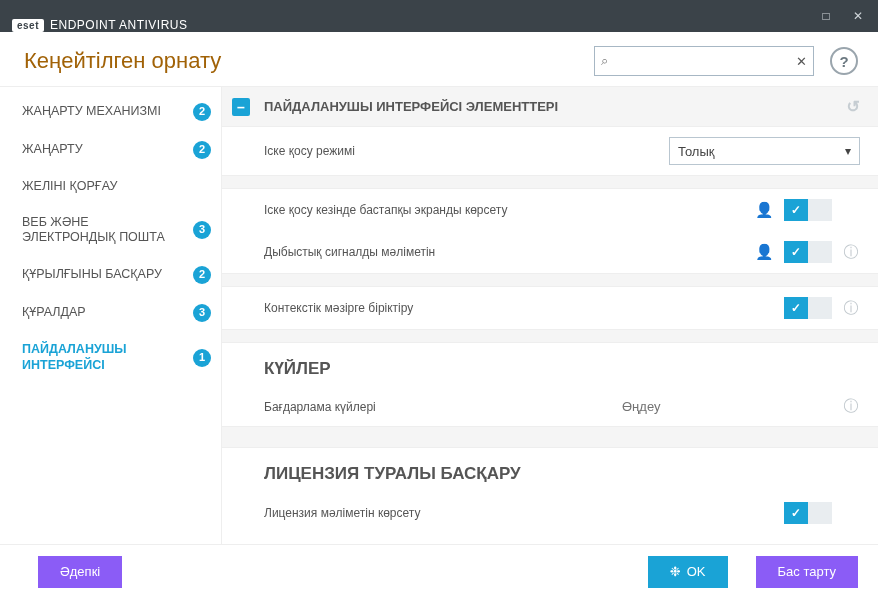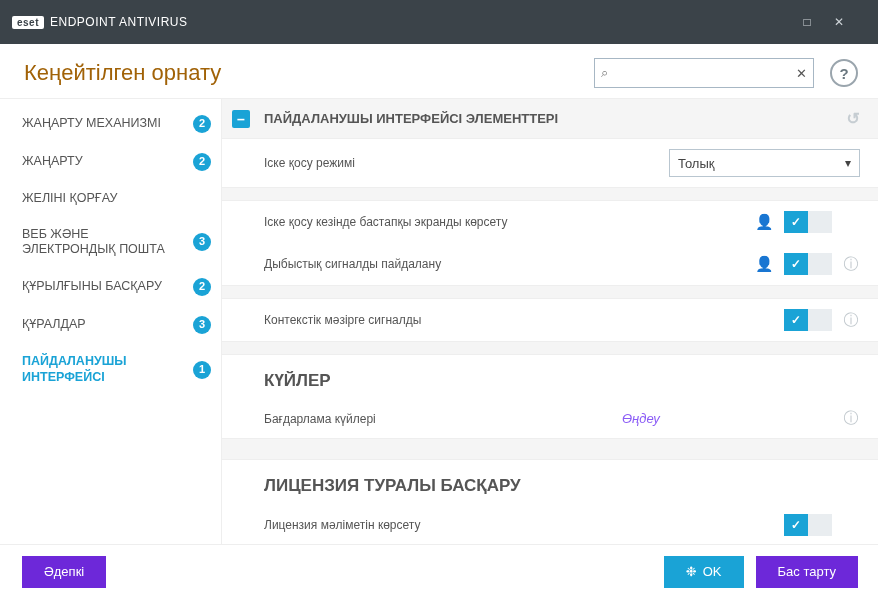--- a/index.html
+++ b/index.html
@@ -11,24 +11,24 @@
     width: 878px;
     height: 598px;
     overflow: hidden;
     display: flex;
     flex-direction: column;
   }
   
   .titlebar {
     background: #3b4349;
     color: #fff;
-    height: 44px;
+    height: 32px;
     display: flex;
-    align-items: center;
-    padding: 0 23px 0 12px;
+    align-items: flex-end;
+    padding: 0 4px 0 12px;
     font-size: 12px;
   }
   .titlebar .brand-box {
     background: #fff; color:#3b4349; font-weight:700; font-size:10px;
     padding:1px 5px; border-radius:2px; letter-spacing:0.5px; margin-right:6px;
   }
   .titlebar .product { font-weight:400; letter-spacing:0.5px; }
   .titlebar .spacer { flex:1; }
   .titlebar .wbtn { width:32px; height:32px; display:flex; align-items:center; justify-content:center; color:#cfd5d9; cursor:pointer; }
   
@@ -87,31 +87,31 @@
   .divider { height:14px; background:#f5f5f5; border-top:1px solid #eee; border-bottom:1px solid #eee; }
   .ctrls { display:flex; align-items:center; gap:10px; }
   .user-ico { color:#c2c9ce; font-size:15px; }
   .toggle {
     width:48px; height:22px; background:#e3e7ea; display:flex; cursor:pointer; border-radius:1px;
   }
   .toggle .half { flex:1; display:flex; align-items:center; justify-content:center; }
   .toggle .on { background:#1aa3d6; color:#fff; font-size:12px; font-weight:700; }
   .toggle .off { background:#e9edf0; }
   .info-ico { color:#c2c9ce; font-size:15px; width:18px; text-align:center; }
-  .link { color:#8b5cf6; cursor:pointer;font-style:italic; }
+  .link { color:#737373; cursor:pointer; }
   
   .footer {
     height:54px; display:flex; align-items:center; padding:0 20px 0 22px; gap:12px;
     border-top:1px solid #eee;
   }
   .btn {
     height:32px; padding:0 22px; display:inline-flex; align-items:center; justify-content:center;
     font-size:13px; cursor:pointer; border:none; color:#fff;
   }
-  .btn.gray { background:#6d28d9; }
+  .btn.gray { background:#8b5cf6;margin-left:16px; }
   .btn.primary { background:#1aa3d6; }
   .footer .spacer { flex:1; }
   .shield { margin-right:6px; }
   ::-webkit-scrollbar { width:10px; }
   ::-webkit-scrollbar-thumb { background:#d5dbe0; }
 </style>
 </head>
 <body>
 
 <div class="titlebar">
@@ -194,35 +194,35 @@
         <span class="user-ico">👤</span>
         <div class="toggle">
           <div class="half on">✓</div>
           <div class="half off"></div>
         </div>
         <span class="info-ico" style="visibility:hidden">ⓘ</span>
       </div>
     </div>
 
     <div class="row">
-      <span class="lbl">Дыбыстық сигналды пайдалану</span>
+      <span class="lbl">Дыбыстық сигналды мәліметін</span>
       <div class="ctrls">
         <span class="user-ico">👤</span>
         <div class="toggle">
           <div class="half on">✓</div>
           <div class="half off"></div>
         </div>
         <span class="info-ico">ⓘ</span>
       </div>
     </div>
 
     <div class="divider"></div>
 
     <div class="row">
-      <span class="lbl">Контекстік мәзірге сигналды</span>
+      <span class="lbl">Контекстік мәзірге біріктіру</span>
       <div class="ctrls">
         <span class="user-ico" style="visibility:hidden">👤</span>
         <div class="toggle">
           <div class="half on">✓</div>
           <div class="half off"></div>
         </div>
         <span class="info-ico">ⓘ</span>
       </div>
     </div>
 

